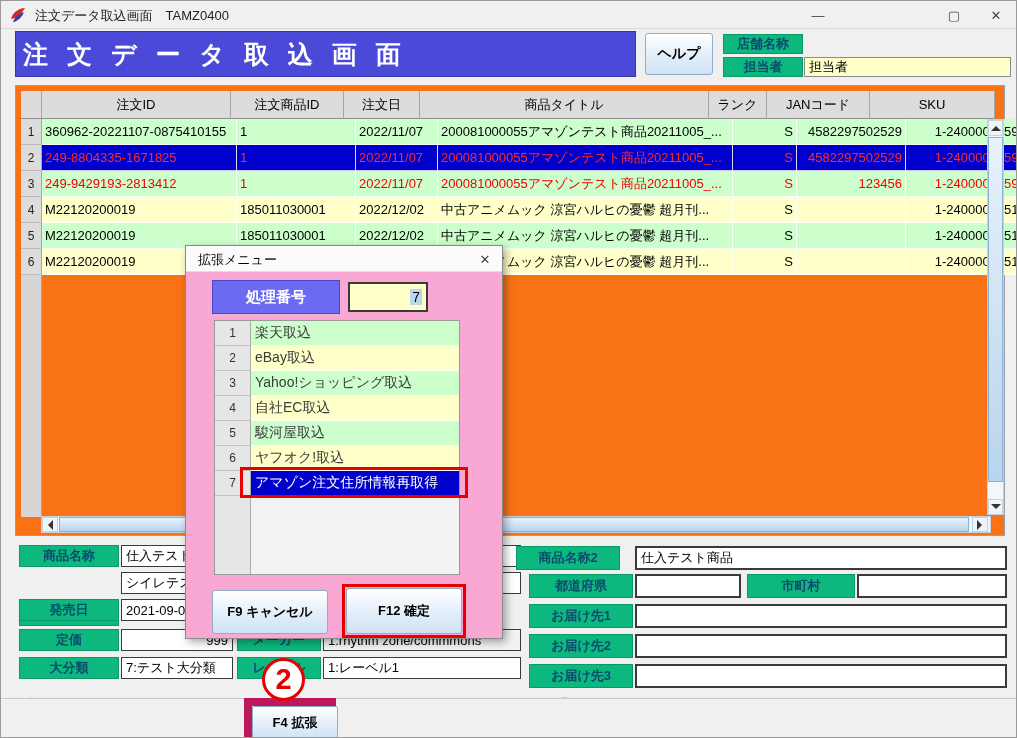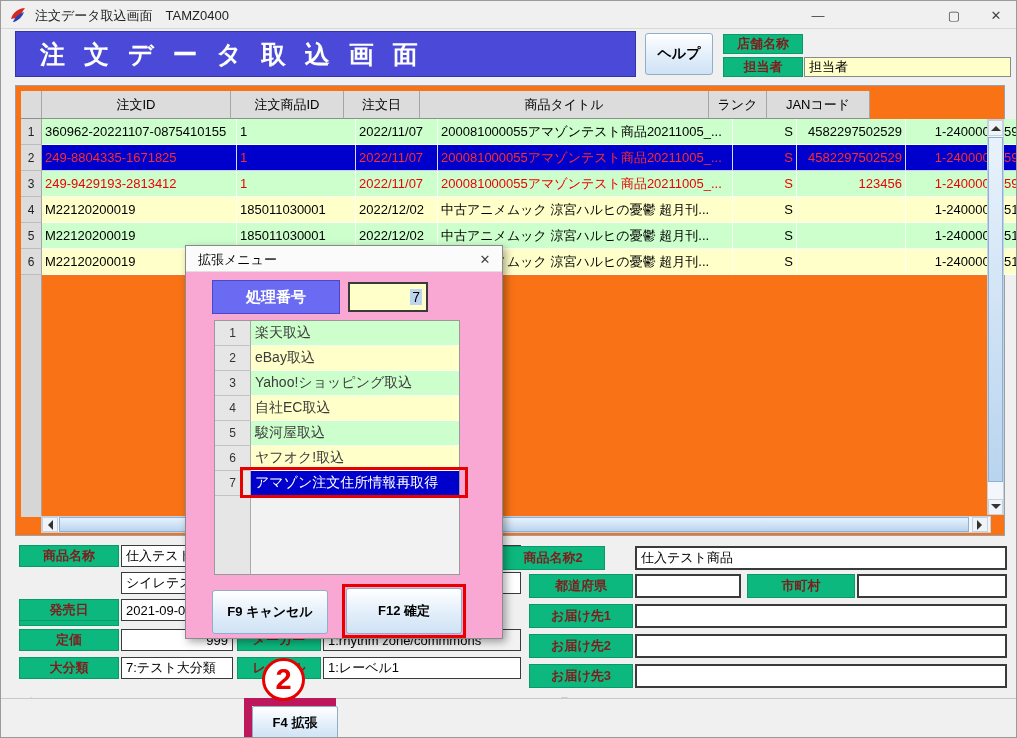--- a/index.html
+++ b/index.html
@@ -4,22 +4,22 @@
 <style>
   html,body{margin:0;padding:0;}
   body{font-family:"Liberation Sans",sans-serif;}
   .screen{position:relative;width:1017px;height:738px;background:#f0f0f0;overflow:hidden;border:1px solid #9a9a9a;box-sizing:border-box;}
   .abs{position:absolute;box-sizing:border-box;}
   
   .titlebar{left:0;top:0;width:1017px;height:28px;background:#f0f0f0;border-bottom:1px solid #d8d8d8;}
   .titletext{left:34px;top:6px;font-size:13px;color:#222;}
   .winctl{top:2px;width:38px;height:24px;display:flex;align-items:center;justify-content:center;font-size:13px;color:#444;}
   
-  .banner{left:14px;top:30px;width:621px;height:46px;background:#4a49d8;border:1px solid #3434a8;color:#fff;font-weight:bold;font-size:25px;letter-spacing:6px;display:flex;align-items:center;padding-left:24px;}
-  .glabel{background:#0db87e;border:1px solid #0a9a69;color:#7f1d1d;font-weight:bold;font-size:13px;display:flex;align-items:center;justify-content:center;}
+  .banner{left:14px;top:30px;width:621px;height:46px;background:#4a49d8;border:1px solid #3434a8;color:#fff;font-weight:bold;font-size:25px;letter-spacing:6px;display:flex;align-items:center;padding-left:7px;}
+  .glabel{background:#0db87e;border:1px solid #0a9a69;color:#0c4a6e;font-weight:bold;font-size:13px;display:flex;align-items:center;justify-content:center;}
   .yfield{background:#ffffca;border:1px solid #8a8a8a;font-size:13px;display:flex;align-items:center;padding:0 4px;color:#000;}
   .wfield{background:#fff;border:1px solid #3a3a3a;font-size:13px;display:flex;align-items:center;padding:0 4px;color:#000;}
   .btn{background:linear-gradient(#ffffff,#e2eefa 55%,#cfe2f4);border:1px solid #8fafc9;border-radius:3px;color:#000;font-weight:bold;display:flex;align-items:center;justify-content:center;}
   
   .gridbox{left:14px;top:84px;width:990px;height:451px;background:#f97316;border:1px solid #9aa0a8;}
   .ghead{display:flex;height:28px;}
   .gh{background:#dcdcdc;border-right:1px solid #a6a6a6;border-bottom:1px solid #8f8f8f;font-size:13px;color:#000;display:flex;align-items:center;justify-content:center;}
   .grow{display:flex;height:26px;font-size:13px;}
   .gno{background:#dcdcdc;border-right:1px solid #a6a6a6;border-bottom:1px solid #bcbcbc;font-size:12px;color:#222;display:flex;align-items:center;justify-content:center;}
   .gc{border-right:1px solid rgba(255,255,255,.85);border-bottom:1px solid rgba(255,255,255,.8);display:flex;align-items:center;padding:0 3px;overflow:hidden;white-space:nowrap;}
@@ -73,20 +73,21 @@
   <div class="abs gridbox">
     <div style="position:absolute;left:5px;top:5px;">
       <div class="ghead">
         <div class="gh" style="width:20px;"></div>
         <div class="gh" style="width:188px;">注文ID</div>
         <div class="gh" style="width:112px;">注文商品ID</div>
         <div class="gh" style="width:75px;">注文日</div>
         <div class="gh" style="width:288px;">商品タイトル</div>
         <div class="gh" style="width:57px;">ランク</div>
         <div class="gh" style="width:102px;">JANコード</div>
+        <div class="gh" style="width:124px;">SKU</div>
       </div>
 
       <div class="grow">
         <div class="gno" style="width:20px;">1</div>
         <div class="gc r-green" style="width:188px;">360962-20221107-0875410155</div>
         <div class="gc r-green" style="width:112px;">1</div>
         <div class="gc r-green" style="width:75px;">2022/11/07</div>
         <div class="gc r-green" style="width:288px;">200081000055アマゾンテスト商品20211005_...</div>
         <div class="gc r-green ar" style="width:57px;">S</div>
         <div class="gc r-green ar" style="width:102px;">4582297502529</div>
@@ -184,21 +185,21 @@
   <div class="abs glabel" style="left:18px;top:628px;width:100px;height:22px;">定価</div>
   <div class="abs wfield" style="left:120px;top:628px;width:112px;height:22px;justify-content:flex-end;">999</div>
   <div class="abs glabel" style="left:236px;top:628px;width:84px;height:22px;">メーカー</div>
   <div class="abs wfield" style="left:322px;top:628px;width:198px;height:22px;background:#f2f2f2;">1:rhythm zone/commmons</div>
 
   <div class="abs glabel" style="left:18px;top:656px;width:100px;height:22px;">大分類</div>
   <div class="abs wfield" style="left:120px;top:656px;width:112px;height:22px;">7:テスト大分類</div>
   <div class="abs glabel" style="left:236px;top:656px;width:84px;height:22px;">レーベル</div>
   <div class="abs wfield" style="left:322px;top:656px;width:198px;height:22px;">1:レーベル1</div>
 
-  <div class="abs glabel" style="left:500px;top:545px;width:104px;height:24px;">商品名称2</div>
+  <div class="abs glabel" style="left:515px;top:545px;width:104px;height:24px;">商品名称2</div>
   <div class="abs wfield" style="left:634px;top:545px;width:372px;height:24px;border-width:2px;">仕入テスト商品</div>
 
   <div class="abs glabel" style="left:528px;top:573px;width:104px;height:24px;">都道府県</div>
   <div class="abs wfield" style="left:634px;top:573px;width:106px;height:24px;border-width:2px;"></div>
   <div class="abs glabel" style="left:746px;top:573px;width:108px;height:24px;">市町村</div>
   <div class="abs wfield" style="left:856px;top:573px;width:150px;height:24px;border-width:2px;"></div>
 
   <div class="abs glabel" style="left:528px;top:603px;width:104px;height:24px;">お届け先1</div>
   <div class="abs wfield" style="left:634px;top:603px;width:372px;height:24px;border-width:2px;"></div>
 

